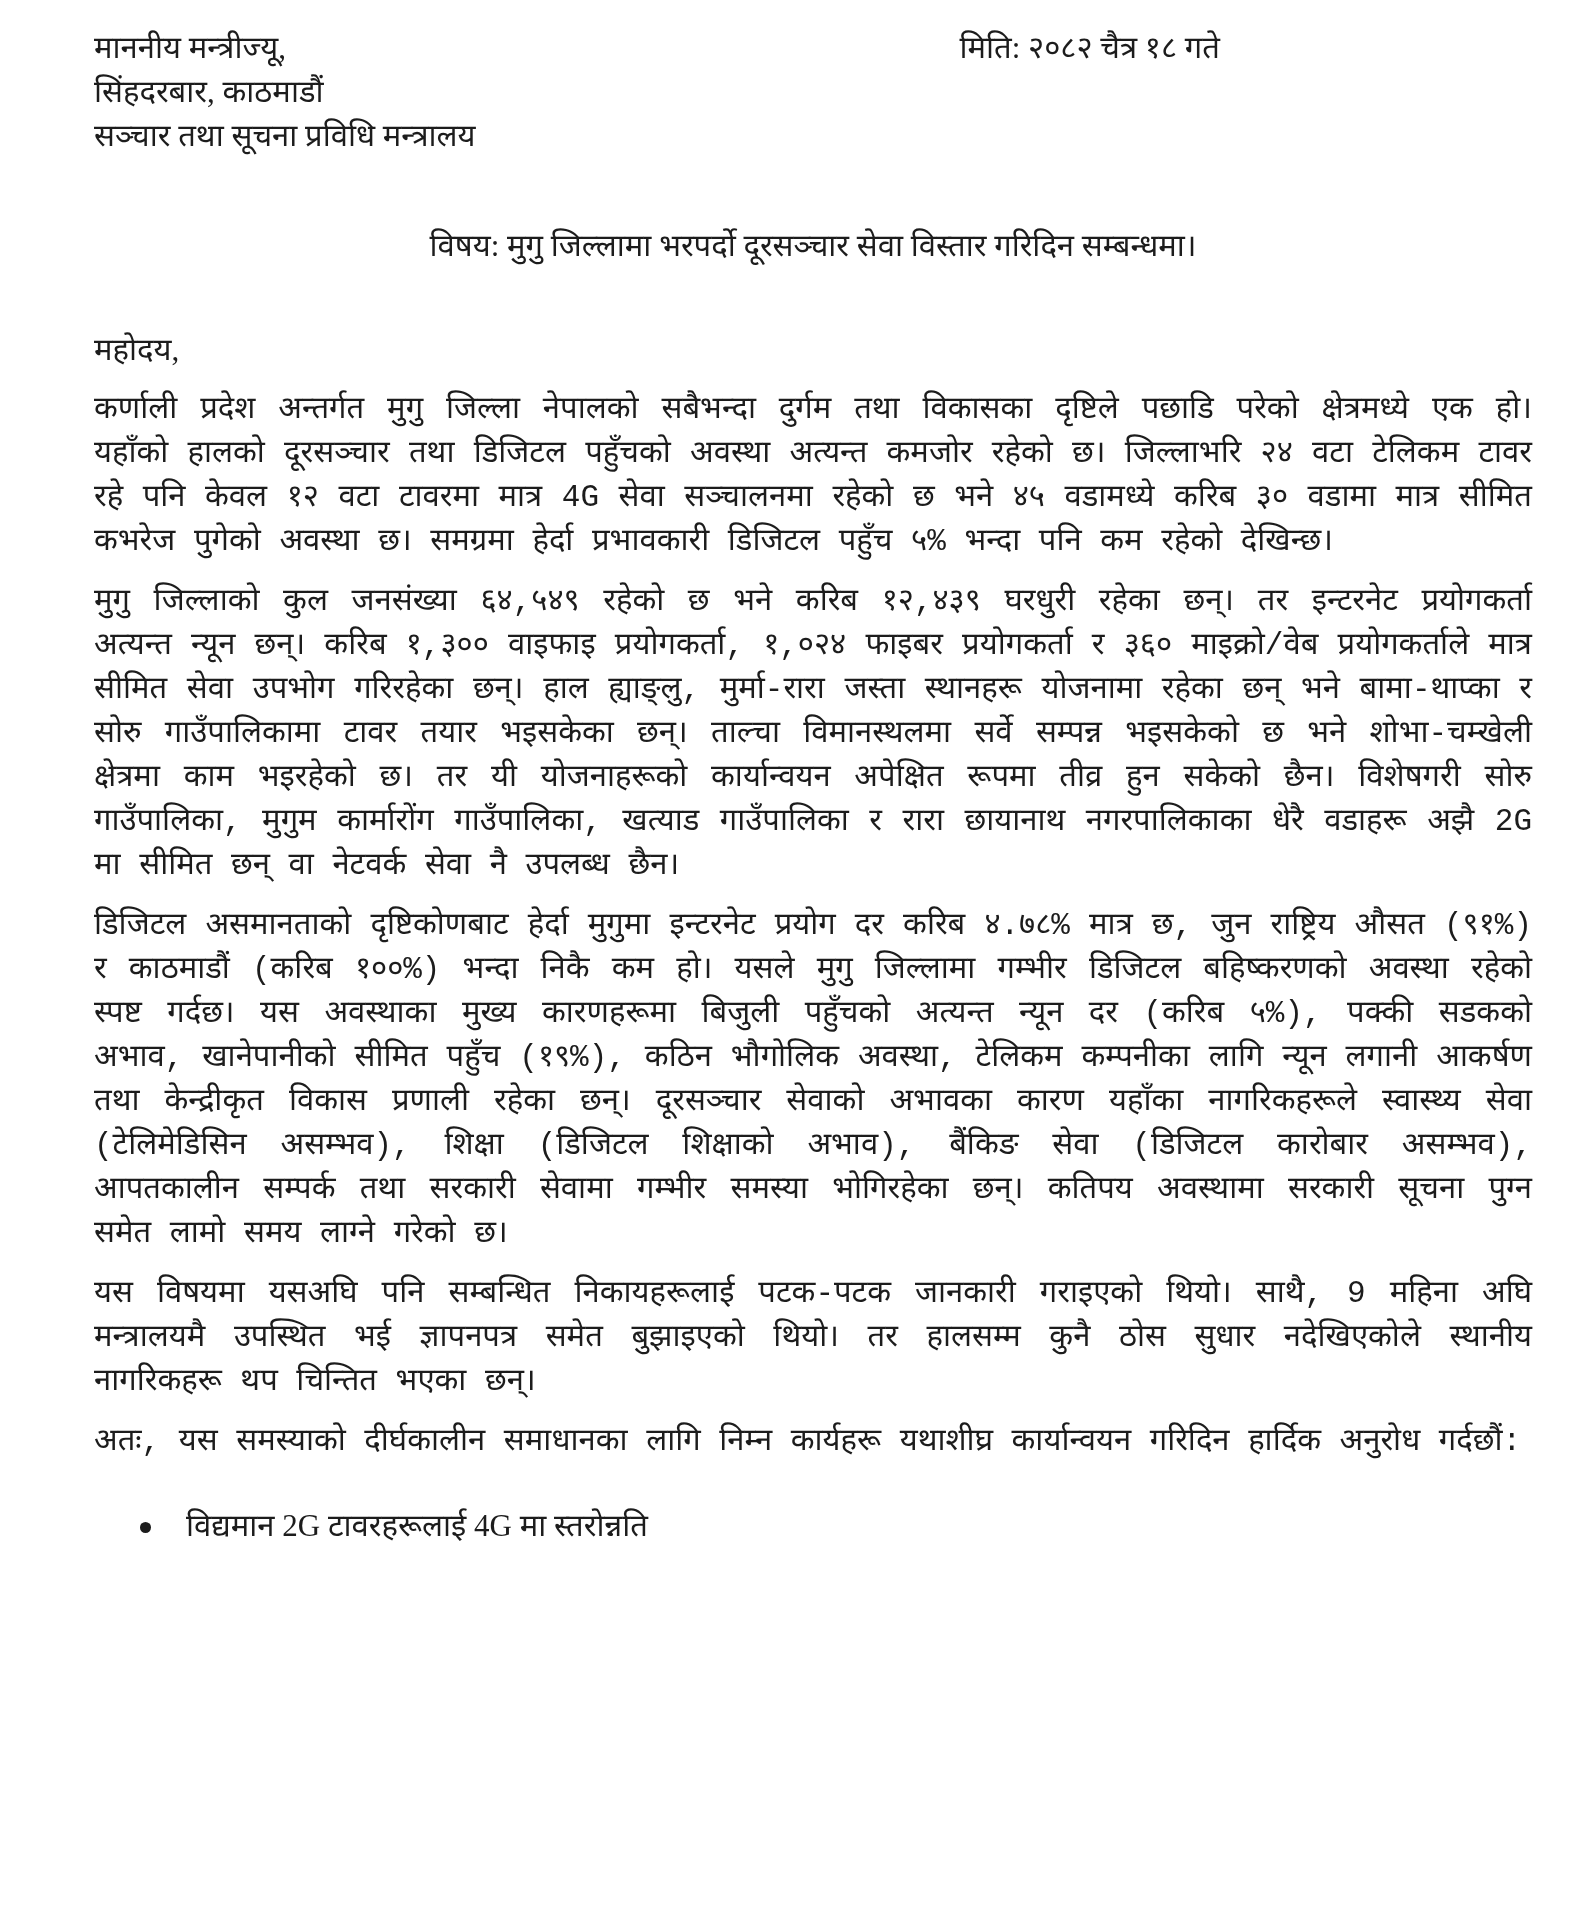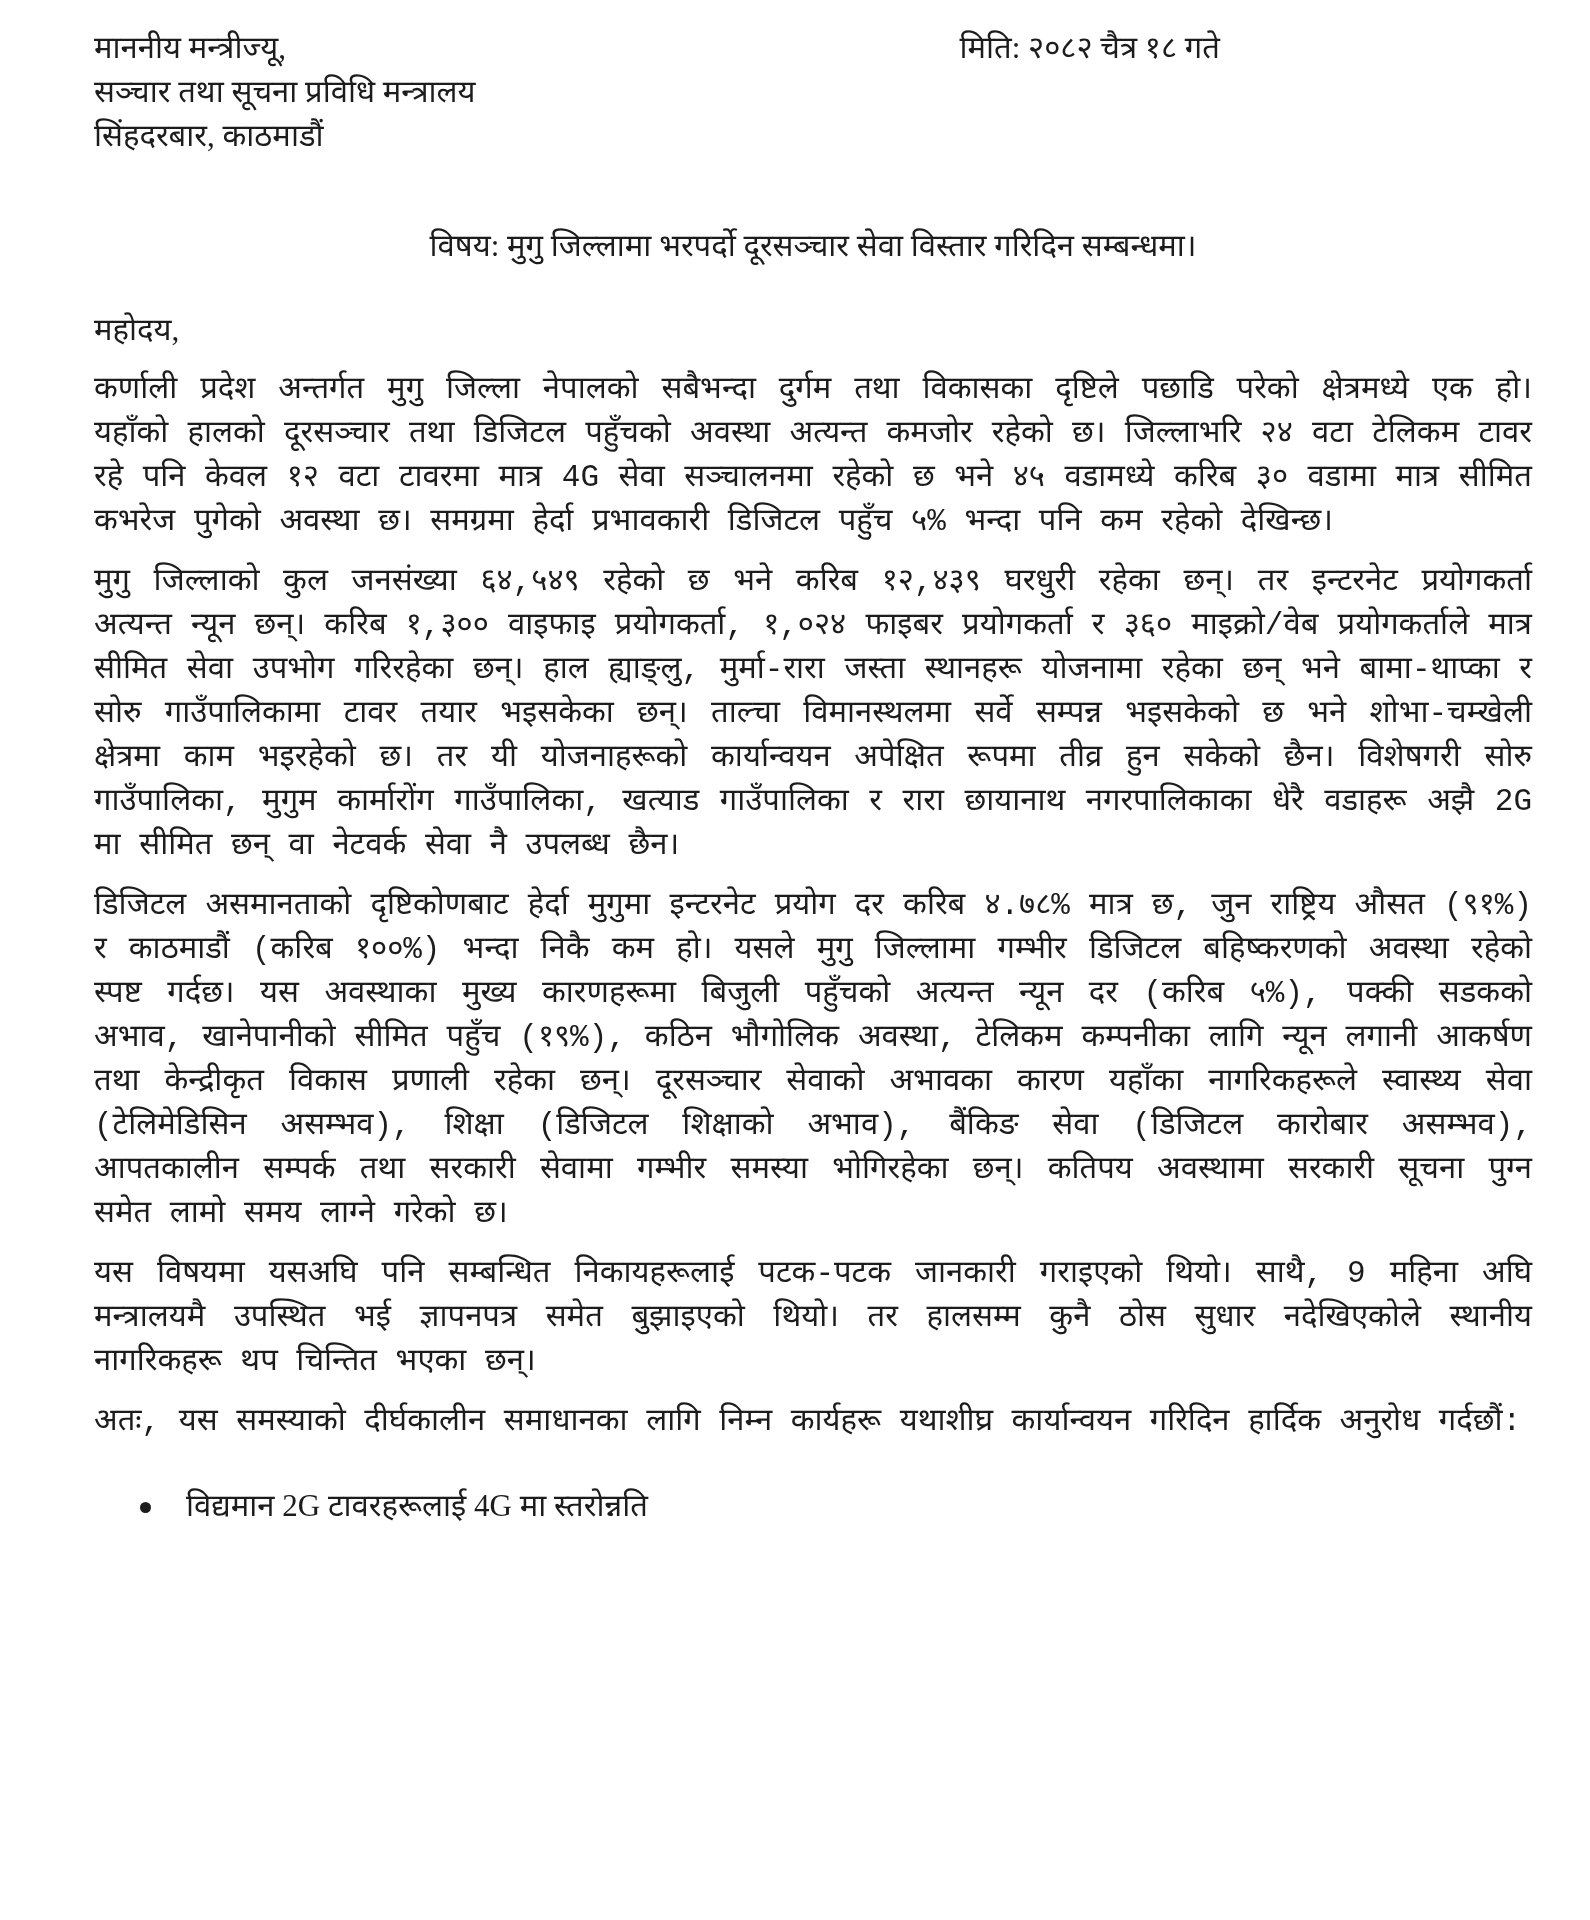--- a/index.html
+++ b/index.html
@@ -33,21 +33,21 @@
     margin-right: 312px;
   }
   .subject-row {
     text-align: center;
     margin-top: 66px;
   }
   .subject-underlined {
     text-underline-offset: 7px;
   }
   .salutation {
-    margin-top: 40px;
+    margin-top: 60px;
   }
   .para {
     margin-top: 16px;
     text-align: justify;
     font-family: Liberation Mono, monospace;
   }
   .request-list {
     margin-top: 40px;
     padding-left: 46px;
   }
@@ -67,22 +67,22 @@
   }
 </style>
 </head>
 <body>
 
 <div class="page">
 
   <div class="header-row">
     <div class="recipient-block">
       <div>माननीय मन्त्रीज्यू,</div>
+      <div>सिंहदरबार, काठमाडौं</div>
       <div>सञ्चार तथा सूचना प्रविधि मन्त्रालय</div>
-      <div>सिंहदरबार, काठमाडौं</div>
     </div>
     <div class="date-line">मिति: २०८२ चैत्र १८ गते</div>
   </div>
 
   <div class="subject-row">
     <span>विषय: </span><span class="subject-underlined">मुगु जिल्लामा भरपर्दो दूरसञ्चार सेवा विस्तार गरिदिन सम्बन्धमा।</span>
   </div>
 
   <div class="salutation">महोदय,</div>
 

